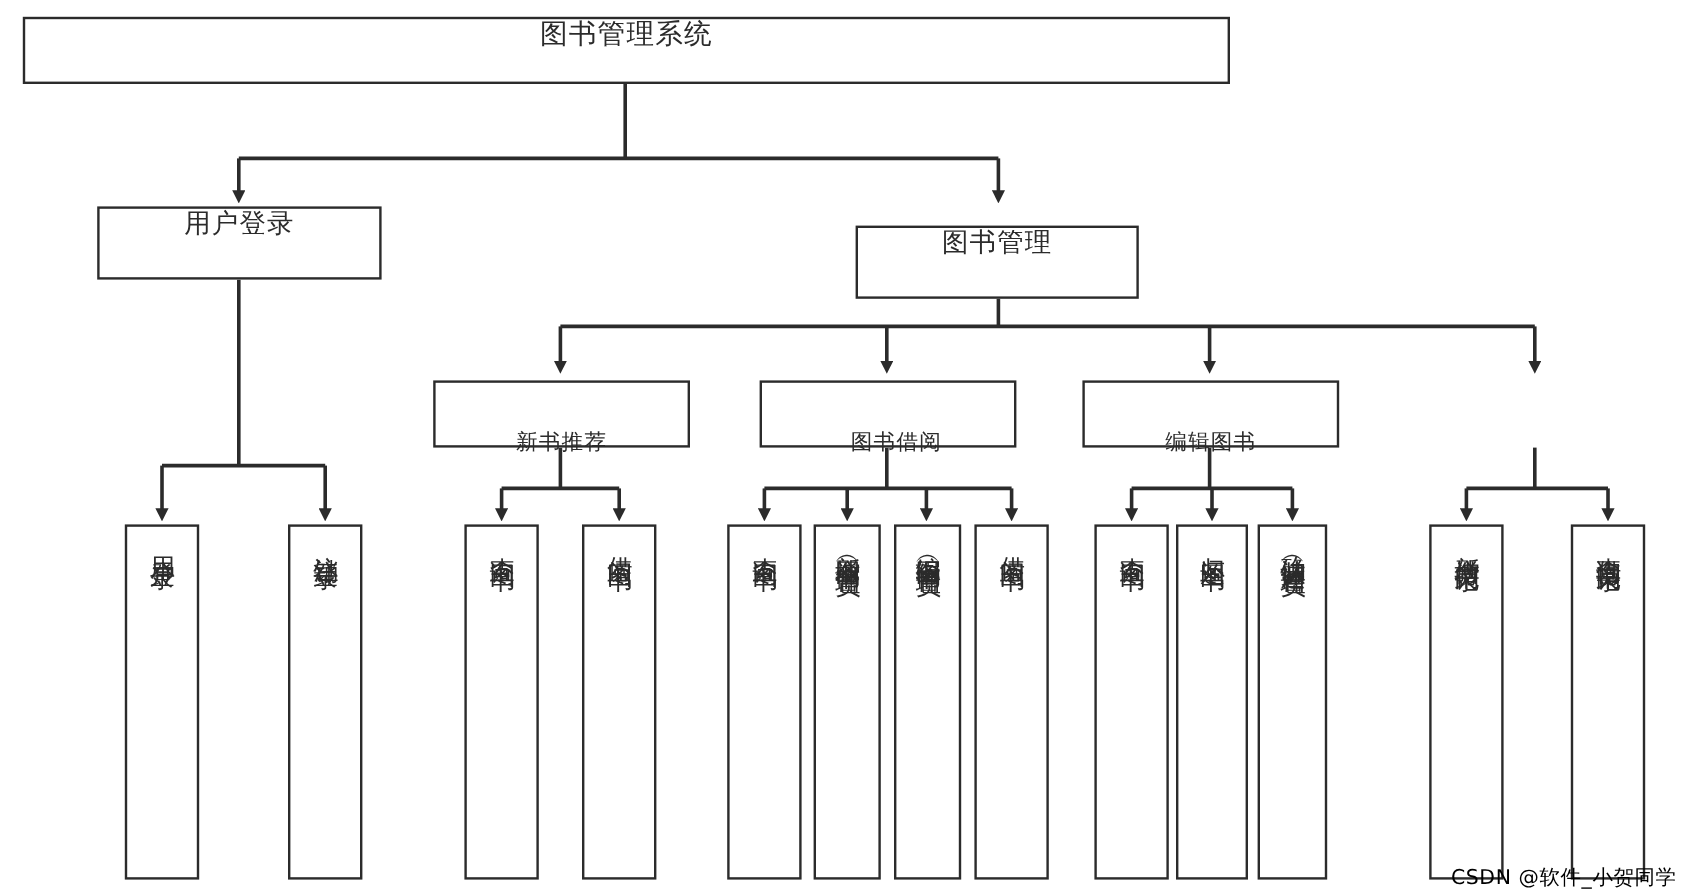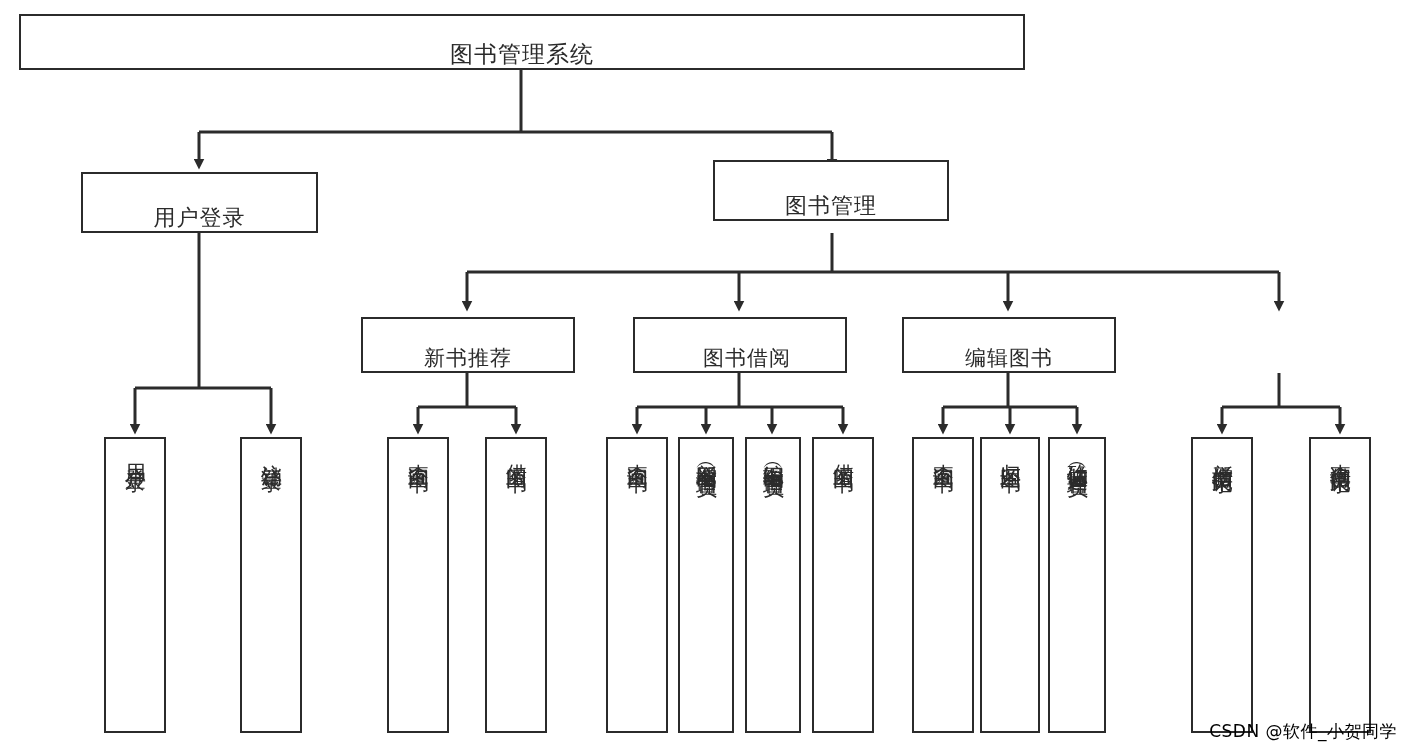--- a/index.html
+++ b/index.html
@@ -15,41 +15,41 @@
   
   #wires{position:absolute;left:0;top:0;width:1405px;height:747px;}
 
   
   .node{
     position:absolute;
     box-sizing:border-box;
     background:#ffffff;
     border:2px solid #2b2b2b;
     display:flex;
-    align-items:flex-end;
+    align-items:flex-start;
     justify-content:center;
     color:#2b2b2b;
   }
   .node .label{
     display:block;
     text-align:center;
     line-height:1.18;
     letter-spacing:1px;
     white-space:pre;
   }
 
   
   .node.root{ border-width:2px; }
   .node.root .label{ font-size:23px; }
 
   
   .node.lvl2 .label{ font-size:22px; }
 
   
-  .node.lvl3 .label{ font-size:21px; }
+  .node.lvl3 .label{ font-size:18px;margin-top:39px; }
 
   
   .node.leaf{ align-items:flex-start; padding-top:6px; }
   .node.leaf .label{
     writing-mode:vertical-rl;
     text-orientation:upright;
     font-size:21px;
     letter-spacing:3px;
     line-height:1.1;
     margin-top:2px;
@@ -123,21 +123,21 @@
   </svg>
 
   <div class="node root" style="left:19px;top:14px;width:1006px;height:56px;">
     <span class="label">图书管理系统</span>
   </div>
 
   <div class="node lvl2" style="left:81px;top:172px;width:237px;height:61px;">
     <span class="label">用户登录</span>
   </div>
 
-  <div class="node lvl2" style="left:713px;top:160px;width:236px;height:61px;">
+  <div class="node lvl2" style="left:713px;top:188px;width:236px;height:61px;">
     <span class="label">图书管理</span>
   </div>
 
   <div class="node lvl3" style="left:361px;top:317px;width:214px;height:56px;">
     <span class="label">新书推荐</span>
   </div>
 
   <div class="node lvl3" style="left:633px;top:317px;width:214px;height:56px;padding-left:14px;">
     <span class="label">图书借阅</span>
   </div>

